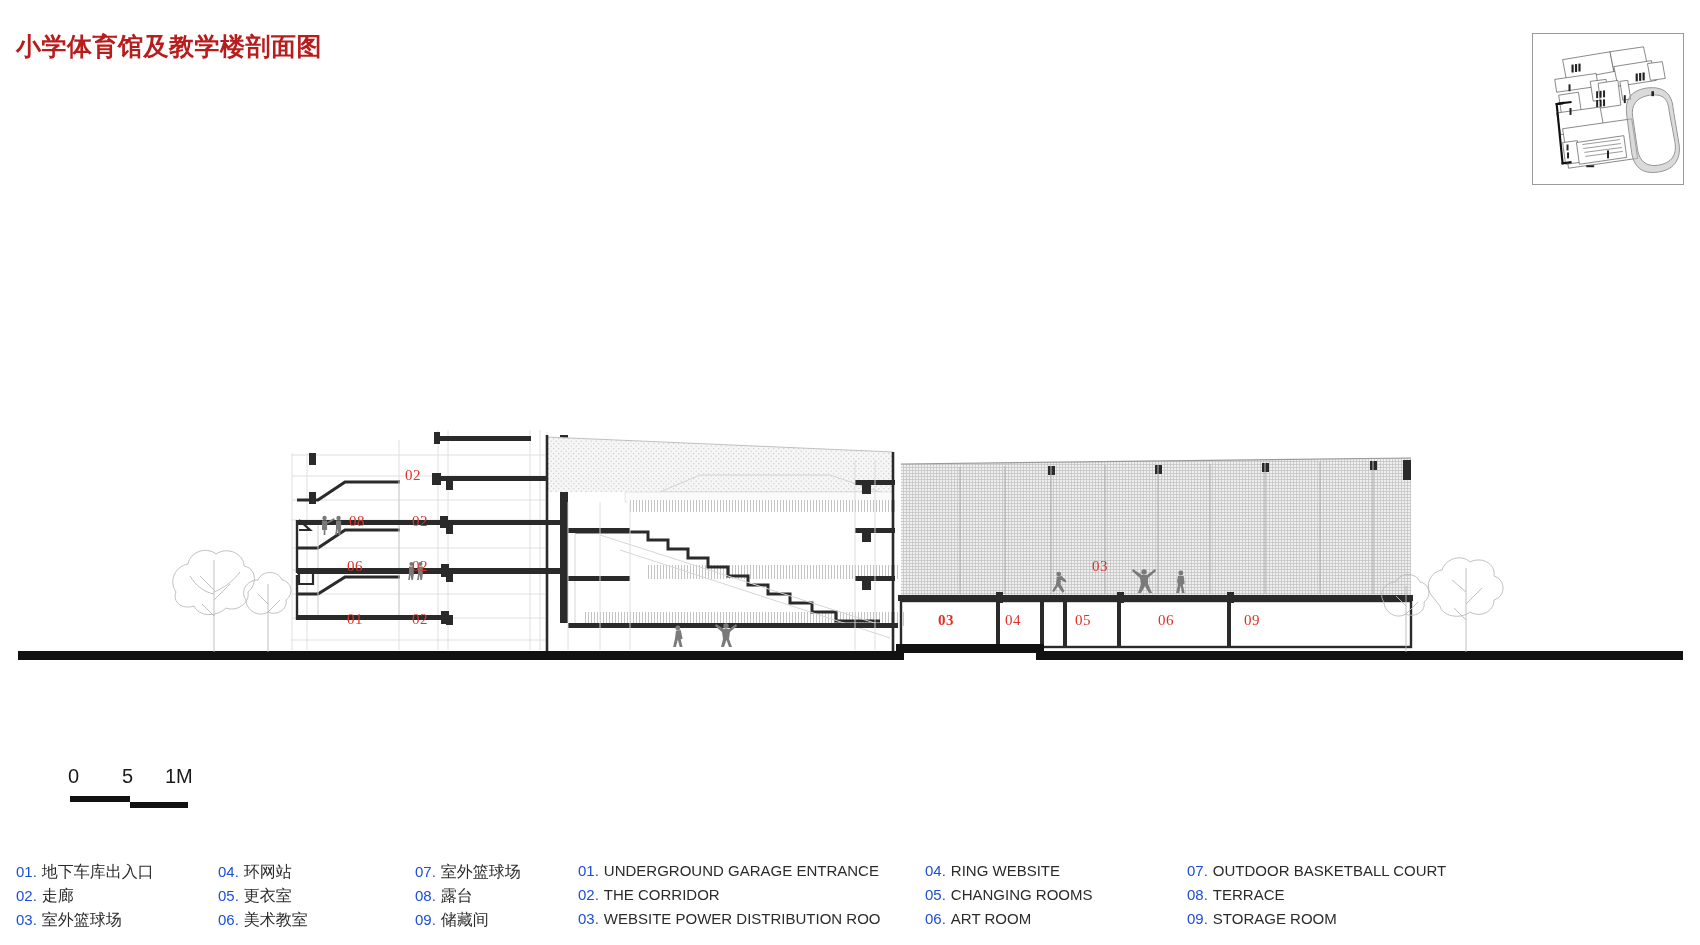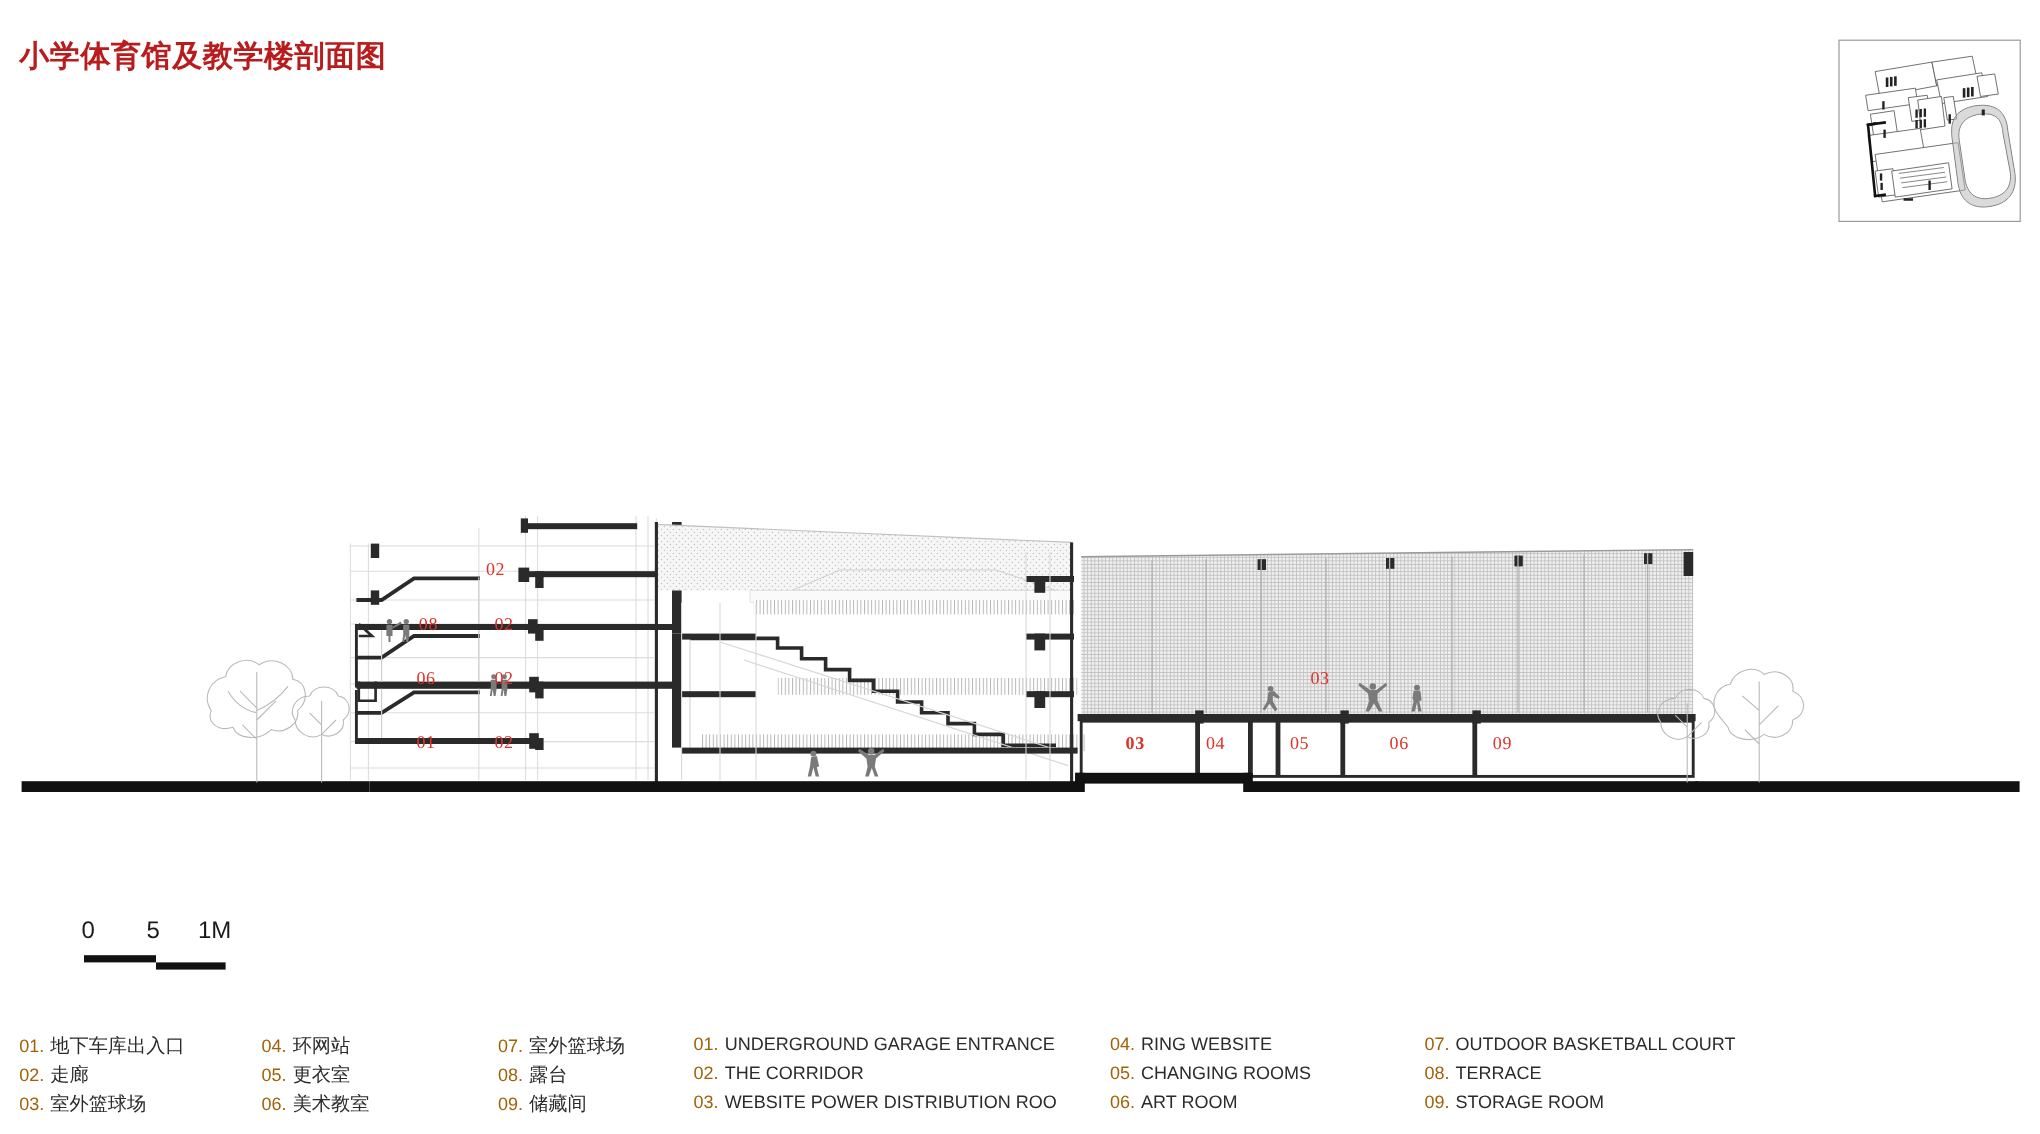--- a/index.html
+++ b/index.html
@@ -84,21 +84,21 @@
     width: 1700px; height: 80px;
   }
   .legend-col { position: absolute; top: 0; }
   .legend-row {
     display: flex;
     align-items: baseline;
     height: 24px;
     white-space: nowrap;
   }
   .legend-num {
-    color: #a16207;
+    color: #1d4ed8;
     font-size: 15px;
     margin-right: 5px;
     font-family: "Liberation Sans", sans-serif;
   }
   .legend-txt {
     color: #2b2b2b;
     font-size: 15px;
     font-family: "Liberation Sans", sans-serif;
     text-align: center;
   }

